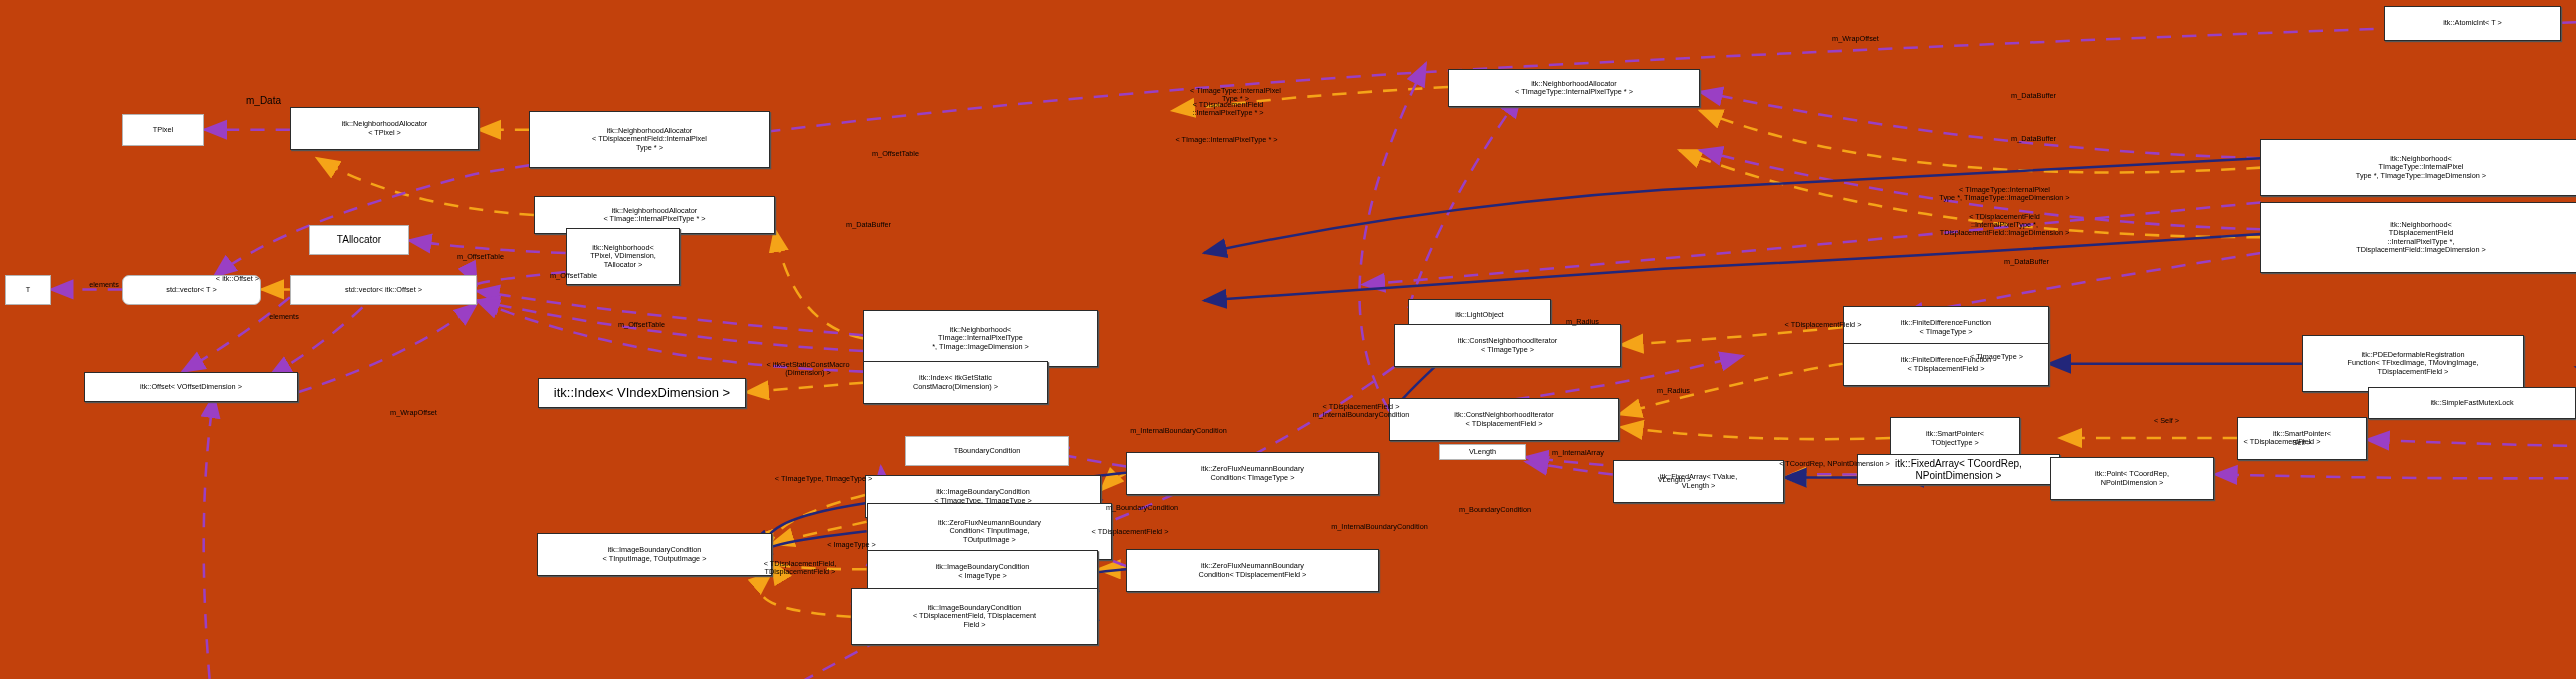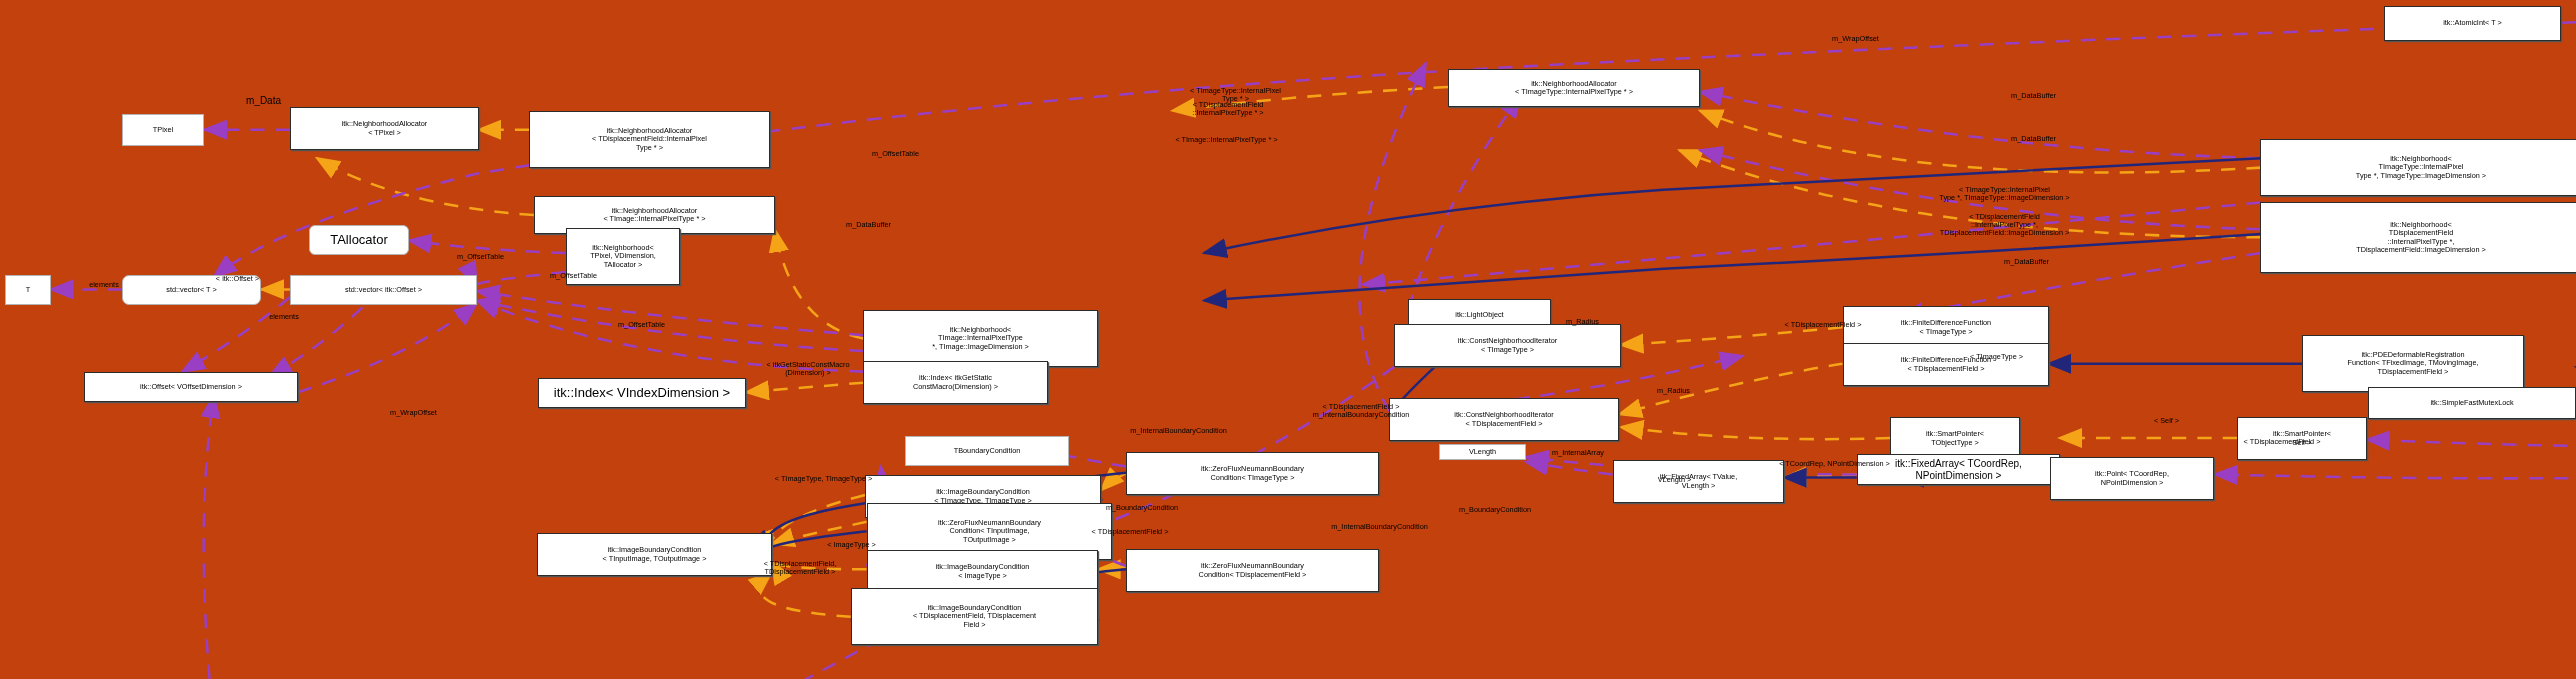--- a/index.html
+++ b/index.html
@@ -154,21 +154,21 @@
 Type * &gt;</div>
     <div class="node cls" style="left: 2260px; top: 139px; width: 322px; height: 57px; font-size: 7.3px;">itk::Neighborhood&lt;
  TImageType::InternalPixel
 Type *, TImageType::ImageDimension &gt;</div>
     <div class="node cls" style="left: 534px; top: 196px; width: 241px; height: 38px; font-size: 7.3px;">itk::NeighborhoodAllocator
 &lt; TImage::InternalPixelType * &gt;</div>
     <div class="node cls" style="left: 2260px; top: 202px; width: 322px; height: 71px; font-size: 7.3px;">itk::Neighborhood&lt;
  TDisplacementField
 ::InternalPixelType *,
  TDisplacementField::ImageDimension &gt;</div>
-    <div class="node tpl" style="left: 309px; top: 225px; width: 100px; height: 30px; font-size: 13px; border-radius: 6px;">TAllocator</div>
+    <div class="node tpl" style="left: 309px; top: 225px; width: 100px; height: 30px; font-size: 10px;">TAllocator</div>
     <div class="node cls" style="left: 566px; top: 228px; width: 114px; height: 57px; font-size: 7.3px;">itk::Neighborhood&lt;
  TPixel, VDimension,
  TAllocator &gt;</div>
     <div class="node tpl" style="left: 4.9px; top: 275px; width: 46px; height: 30px; font-size: 7.3px;">T</div>
     <div class="node tpl" style="left: 122px; top: 275px; width: 139px; height: 30px; font-size: 7.3px; border-radius: 7px;">std::vector&lt; T &gt;</div>
     <div class="node tpl" style="left: 290px; top: 275px; width: 187px; height: 30px; font-size: 7.3px;">std::vector&lt; itk::Offset &gt;</div>
     <div class="node cls" style="left: 1408px; top: 299px; width: 143px; height: 32px; font-size: 7.3px;">itk::LightObject</div>
     <div class="node cls" style="left: 863px; top: 310px; width: 235px; height: 57px; font-size: 7.3px;">itk::Neighborhood&lt;
  TImage::InternalPixelType
  *, TImage::ImageDimension &gt;</div>

